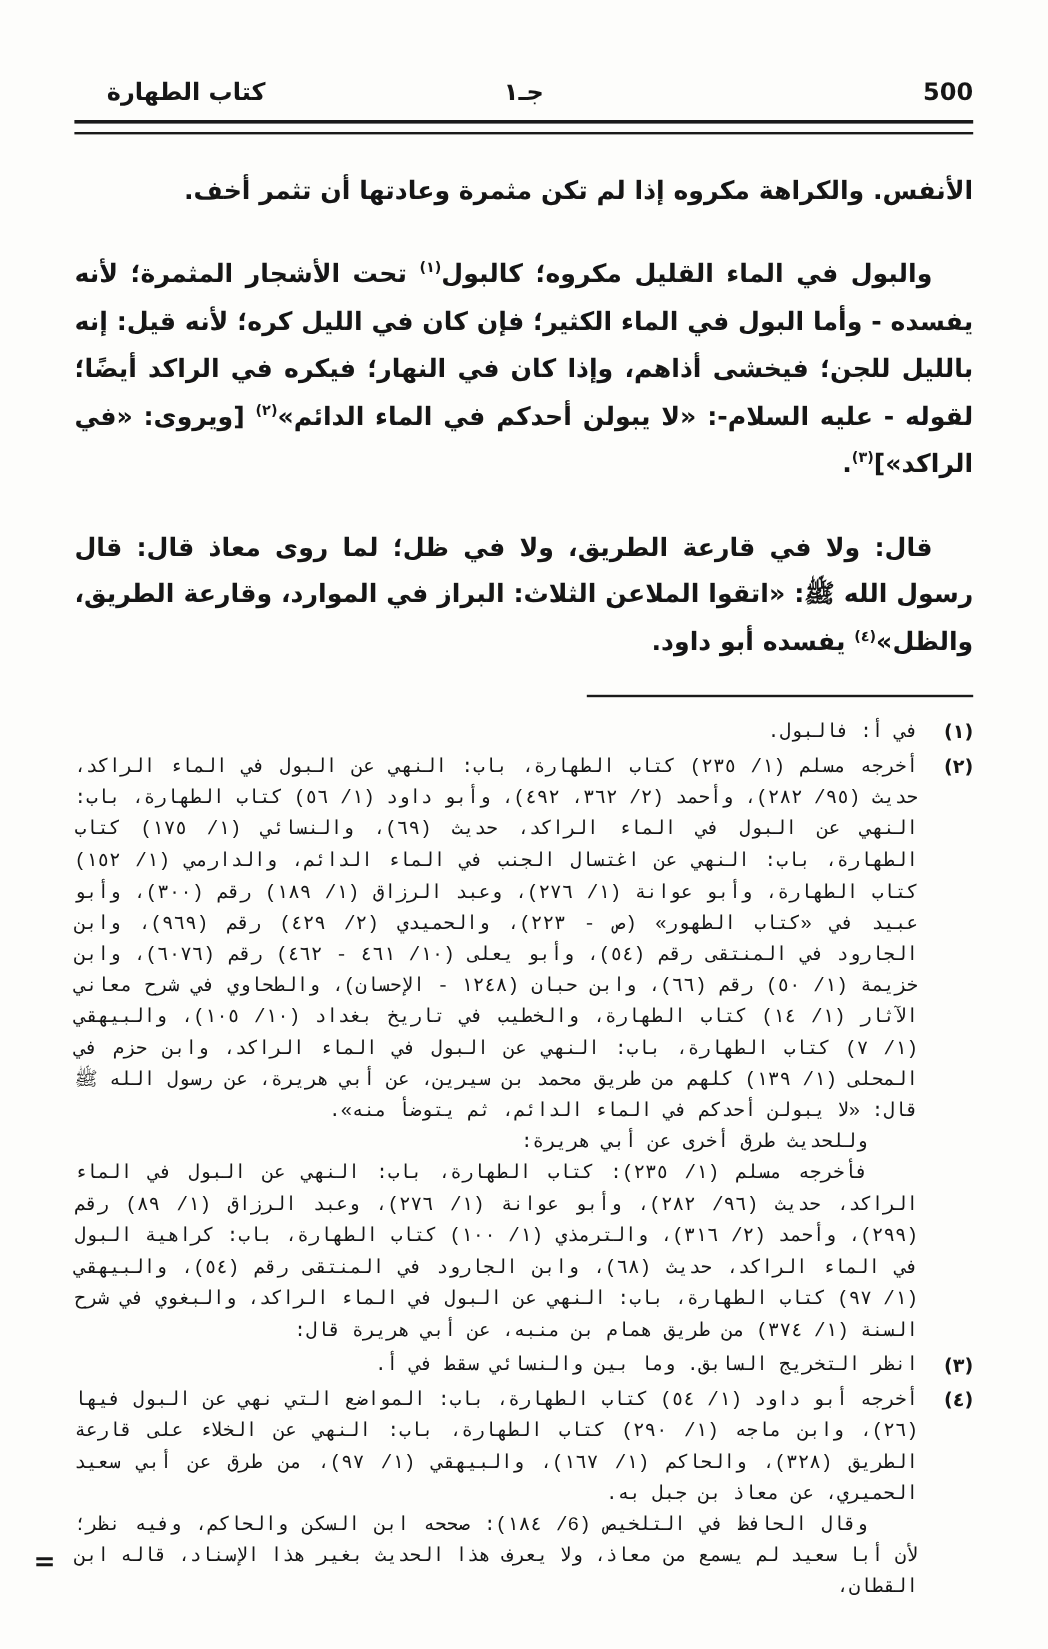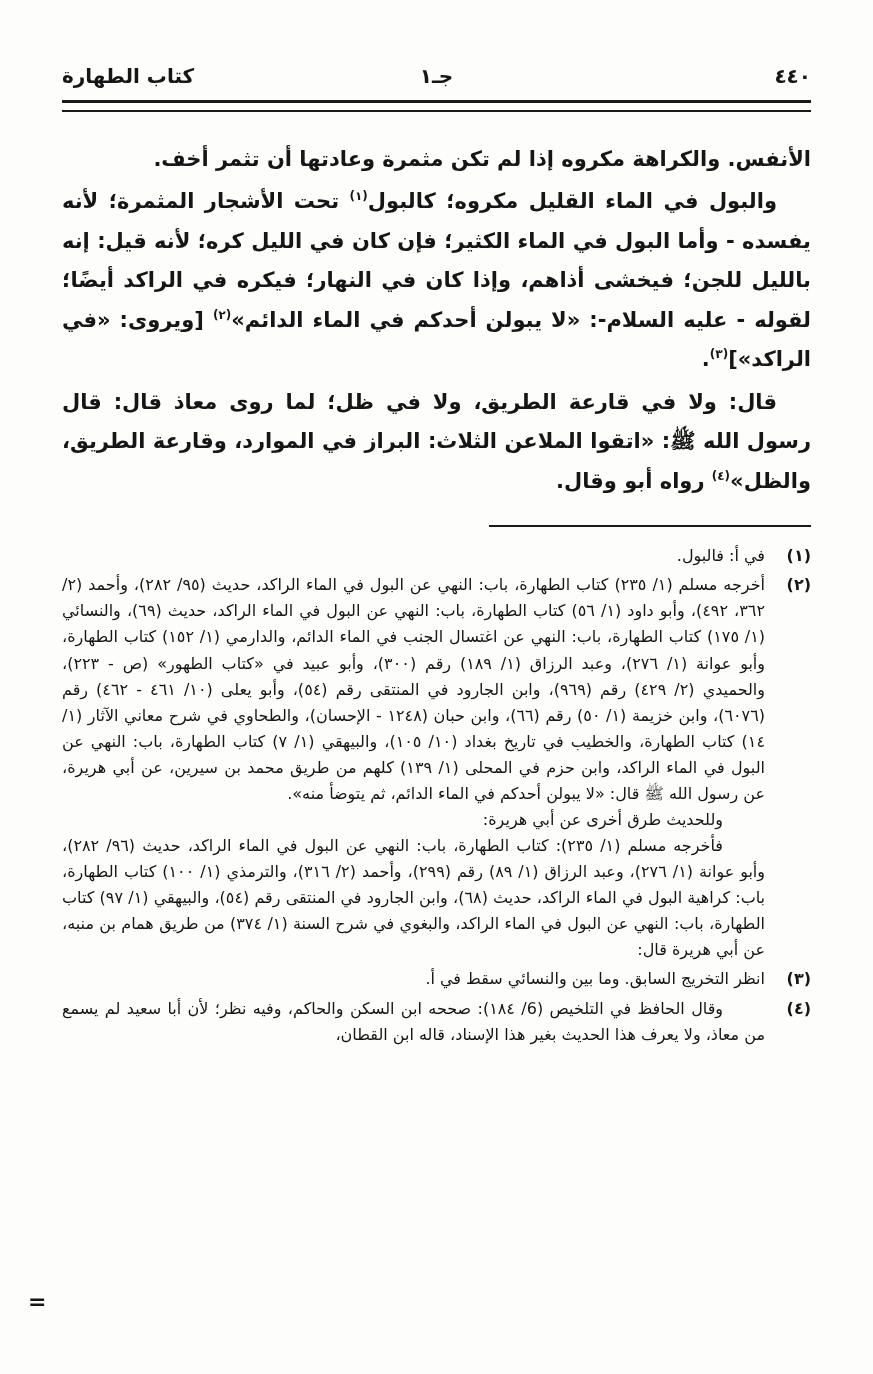--- a/index.html
+++ b/index.html
@@ -21,39 +21,39 @@
   
   .page-header {
     display: grid;
     grid-template-columns: 1fr auto 1fr;
     align-items: baseline;
     font-size: 20px;
     font-weight: bold;
   }
   .h-page-number { justify-self: start; }
   .h-volume      { justify-self: center; }
-  .h-book-title  { justify-self: end; }
+  .h-book-title  { justify-self: end; margin-left: 27px; }
 
   .rule-double {
     margin-top: 12px;
     height: 7px;
     border-top: 3px solid #1a1a1a;
     border-bottom: 2px solid #1a1a1a;
   }
 
   
   .body-text {
     margin-top: 28px;
     font-size: 21px;
     font-weight: bold;
     line-height: 1.88;
     text-align: justify;
   }
   .para { margin: 0; }
-  .para + .para { margin-top: 3px; }
+  .para + .para { margin-top: 30px; }
   .para.indent { text-indent: 34px; }
   .body-text sup {
     font-size: 12px;
     font-weight: bold;
     line-height: 0;
   }
 
   
   .fn-sep {
     width: 322px;
@@ -70,20 +70,21 @@
   .footnote { display: flex; }
   .footnote + .footnote { margin-top: 3px; }
   .fn-num {
     flex: 0 0 46px;
     font-weight: bold;
   }
   .fn-text {
     flex: 1;
     text-align: justify;
     min-width: 0;
+    font-family: Liberation Mono, monospace;
   }
   .fn-para { margin: 0; }
   .fn-para.indent  { text-indent: 42px; }
   .fn-para.indent2 { text-indent: 92px; }
 
   
   .cont-mark {
     position: absolute;
     left: 28px;
     bottom: 60px;
@@ -91,31 +92,31 @@
     font-weight: bold;
     direction: ltr;
   }
 </style>
 </head>
 <body>
 
 <div class="page">
 
   <header class="page-header">
-    <span class="h-page-number">٤٤٠</span>
+    <span class="h-page-number">500</span>
     <span class="h-volume">جـ١</span>
     <span class="h-book-title">كتاب الطهارة</span>
   </header>
 
   <div class="rule-double"></div>
 
   <main class="body-text">
       <p class="para"><span>الأنفس. والكراهة مكروه إذا لم تكن مثمرة وعادتها أن تثمر أخف.</span></p>
       <p class="para indent"><span>والبول في الماء القليل مكروه؛ كالبول</span><sup>(١)</sup><span> تحت الأشجار المثمرة؛ لأنه يفسده - وأما البول في الماء الكثير؛ فإن كان في الليل كره؛ لأنه قيل: إنه بالليل للجن؛ فيخشى أذاهم، وإذا كان في النهار؛ فيكره في الراكد أيضًا؛ لقوله - عليه السلام-: «لا يبولن أحدكم في الماء الدائم»</span><sup>(٢)</sup><span> [ويروى: «في الراكد»]</span><sup>(٣)</sup><span>.</span></p>
-      <p class="para indent"><span>قال: ولا في قارعة الطريق، ولا في ظل؛ لما روى معاذ قال: قال رسول الله ﷺ: «اتقوا الملاعن الثلاث: البراز في الموارد، وقارعة الطريق، والظل»</span><sup>(٤)</sup><span> رواه أبو وقال.</span></p>
+      <p class="para indent"><span>قال: ولا في قارعة الطريق، ولا في ظل؛ لما روى معاذ قال: قال رسول الله ﷺ: «اتقوا الملاعن الثلاث: البراز في الموارد، وقارعة الطريق، والظل»</span><sup>(٤)</sup><span> يفسده أبو داود.</span></p>
     </main>
 
   <hr class="fn-sep">
 
   <section class="footnotes">
       <div class="footnote">
         <span class="fn-num">(١)</span>
         <div class="fn-text">
           <p class="fn-para">في أ: فالبول.</p>
         </div>
@@ -130,20 +131,21 @@
       </div>
       <div class="footnote">
         <span class="fn-num">(٣)</span>
         <div class="fn-text">
           <p class="fn-para">انظر التخريج السابق. وما بين والنسائي سقط في أ.</p>
         </div>
       </div>
       <div class="footnote">
         <span class="fn-num">(٤)</span>
         <div class="fn-text">
+          <p class="fn-para">أخرجه أبو داود (١/ ٥٤) كتاب الطهارة، باب: المواضع التي نهي عن البول فيها (٢٦)، وابن ماجه (١/ ٢٩٠) كتاب الطهارة، باب: النهي عن الخلاء على قارعة الطريق (٣٢٨)، والحاكم (١/ ١٦٧)، والبيهقي (١/ ٩٧)، من طرق عن أبي سعيد الحميري، عن معاذ بن جبل به.</p>
           <p class="fn-para indent">وقال الحافظ في التلخيص (6/ ١٨٤): صححه ابن السكن والحاكم، وفيه نظر؛ لأن أبا سعيد لم يسمع من معاذ، ولا يعرف هذا الحديث بغير هذا الإسناد، قاله ابن القطان،</p>
         </div>
       </div>
     </section>
 
   <span class="cont-mark">=</span>
 
 </div>
 
 </body></html>

